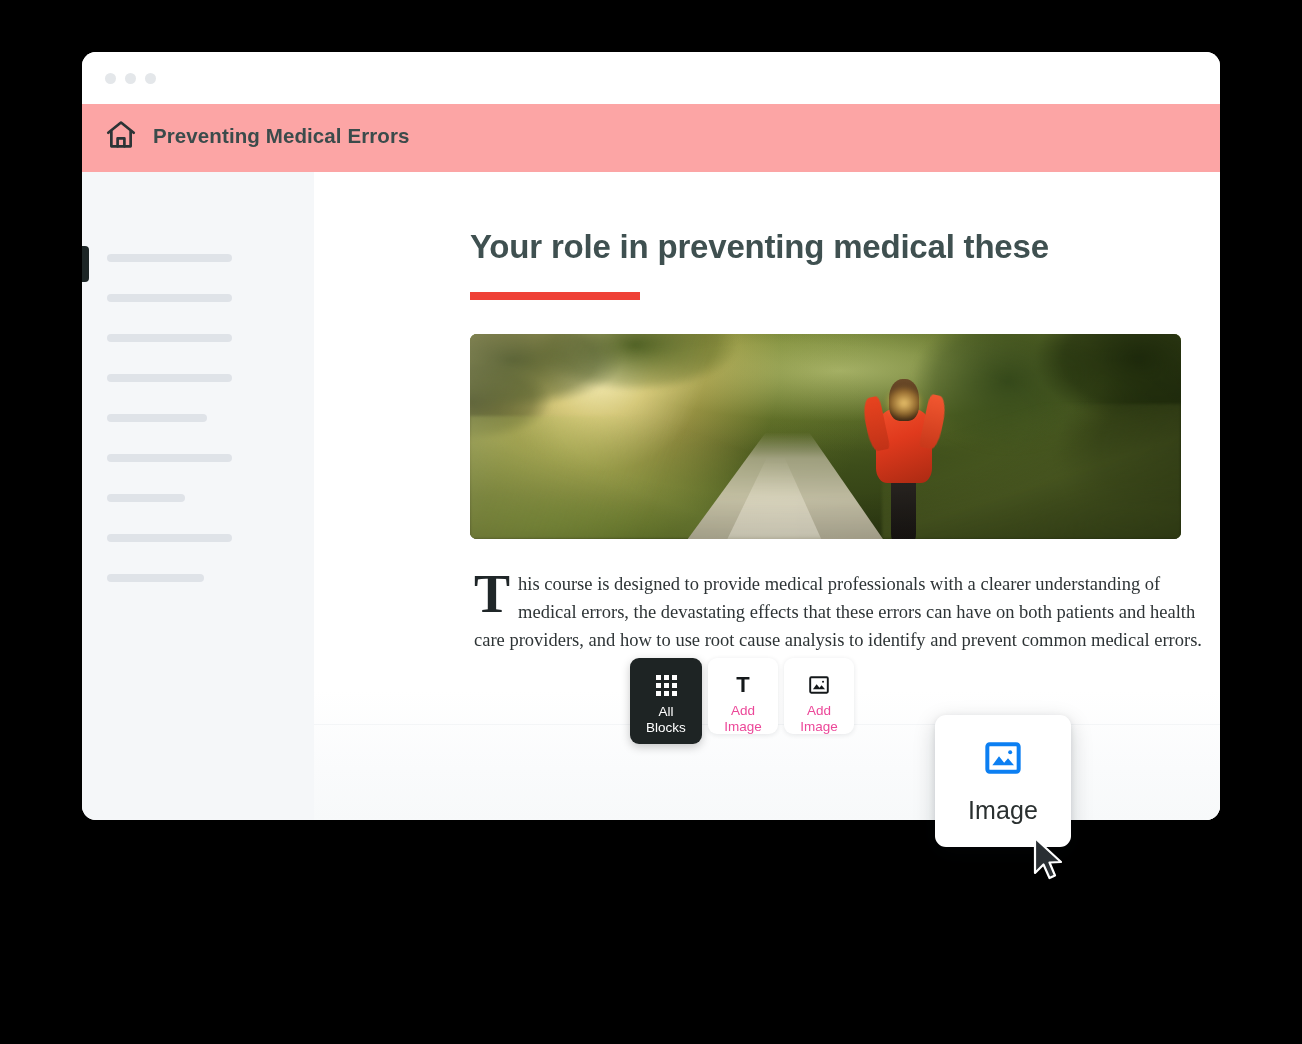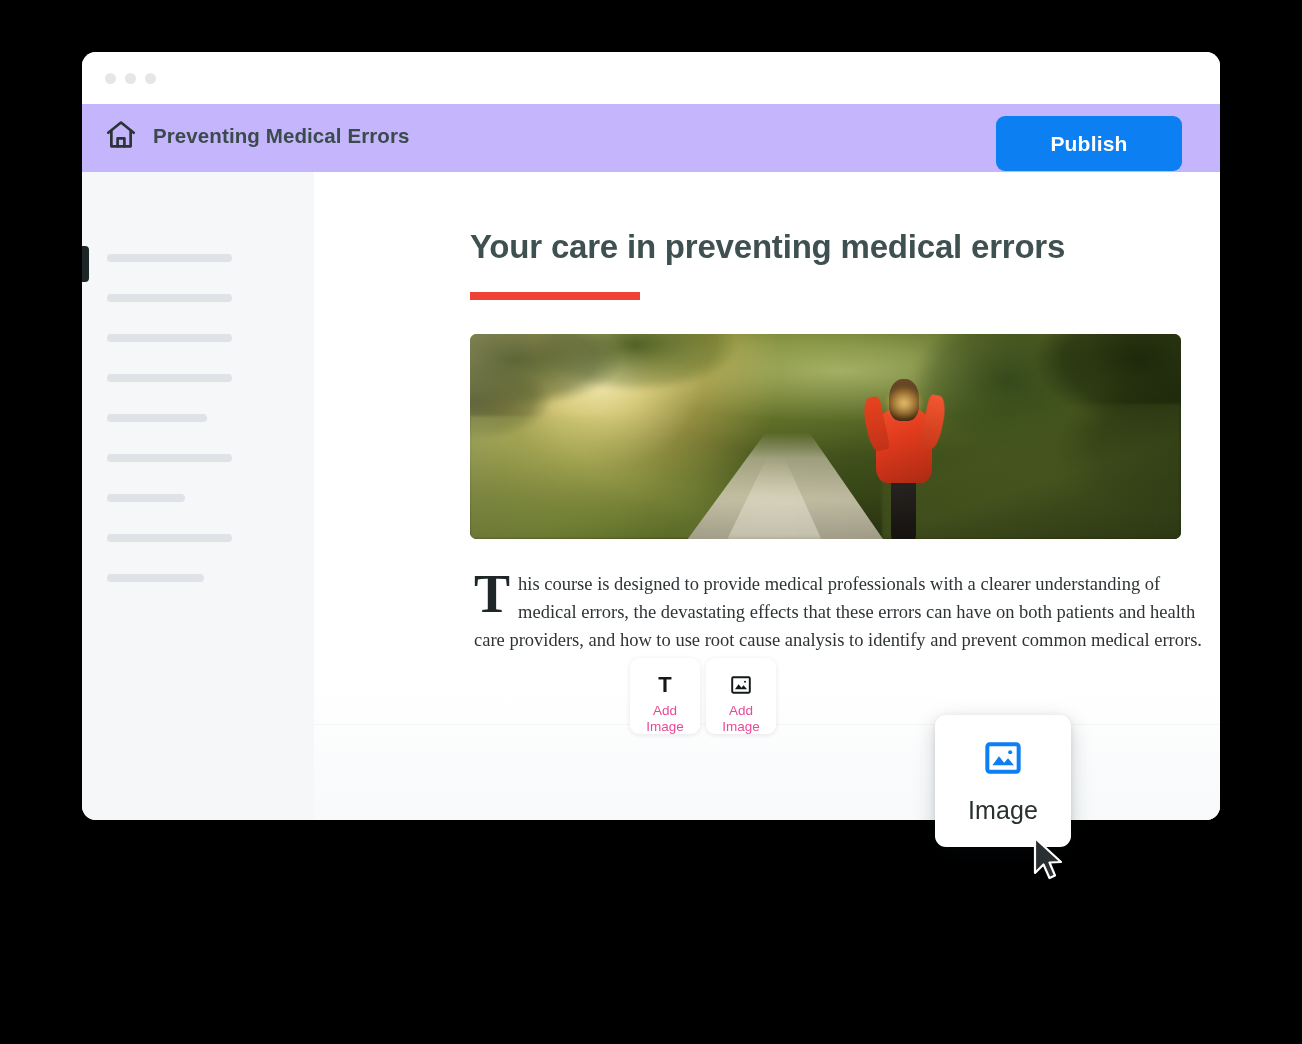--- a/index.html
+++ b/index.html
@@ -51,21 +51,21 @@
     border-radius: 50%;
     background: #e4e7ea;
   }
 
   
   .app-header {
     position: absolute;
     left: 0; top: 52px;
     width: 100%;
     height: 68px;
-    background: #c4b5fd;
+    background: #fca5a5;
     z-index: 6;
   }
   .home-icon {
     position: absolute;
     left: 22px;
     top: 14px;
     width: 34px; height: 34px;
   }
   .home-icon svg { display:block; width:34px; height:34px; }
   .app-title {
@@ -428,21 +428,20 @@
 
     <div class="app-header">
       <span class="home-icon">
         <svg viewBox="0 0 24 24" fill="none" stroke="#2c3436" stroke-width="1.9" stroke-linecap="round" stroke-linejoin="round">
           <path d="M3 10.4 12 3.2l9 7.2"></path>
           <path d="M5.2 9.6V20h13.6V9.6"></path>
           <path d="M9.6 20v-5.6h4.8V20"></path>
         </svg>
       </span>
       <div class="app-title">Preventing Medical Errors</div>
-      <button class="publish-btn">Publish</button>
     </div>
 
     <div class="app-body">
 
       <div class="sidebar">
         <div class="sidebar-tab"></div>
         <div class="skeleton-list">
           <div class="skeleton-bar" style="width:125px"></div>
           <div class="skeleton-bar" style="width:125px"></div>
           <div class="skeleton-bar" style="width:125px"></div>
@@ -450,21 +449,21 @@
           <div class="skeleton-bar" style="width:100px"></div>
           <div class="skeleton-bar" style="width:125px"></div>
           <div class="skeleton-bar" style="width:78px"></div>
           <div class="skeleton-bar" style="width:125px"></div>
           <div class="skeleton-bar" style="width:97px"></div>
         </div>
       </div>
 
       <div class="content">
 
-        <div class="page-heading">Your care in preventing medical errors</div>
+        <div class="page-heading">Your role in preventing medical these</div>
         <div class="heading-rule"></div>
 
         <div class="hero">
           <div class="sky-glow"></div>
           <div class="canopy-l"></div>
           <div class="canopy-r"></div>
           <div class="field-l"></div>
           <div class="field-r"></div>
           <div class="path"></div>
           <div class="path-hi"></div>
@@ -486,20 +485,39 @@
 
         <div class="faint-rule"></div>
         <div class="content-fade"></div>
       </div>
 
     </div>
   </div>
 
   <div class="block-toolbar">
 
+    <button class="tool-btn active">
+      <span class="tool-icon">
+        <span class="grid-icon">
+            <i></i>
+            <i></i>
+            <i></i>
+            <i></i>
+            <i></i>
+            <i></i>
+            <i></i>
+            <i></i>
+            <i></i>
+          </span>
+      </span>
+      <span class="tool-label">
+        <span>All</span><br>
+        <span>Blocks</span>
+      </span>
+    </button>
 
     <button class="tool-btn">
       <span class="tool-icon">
         <span class="t-glyph">T</span>
       </span>
       <span class="tool-label">
         <span>Add</span><br>
         <span>Image</span>
       </span>
     </button>

